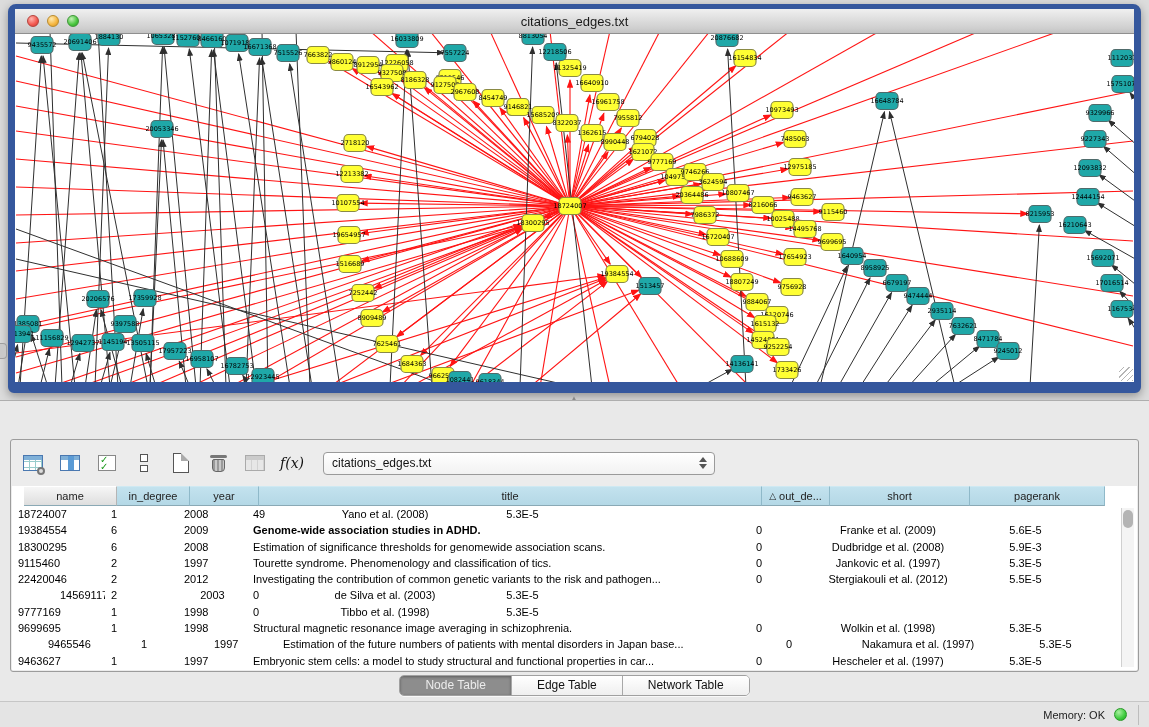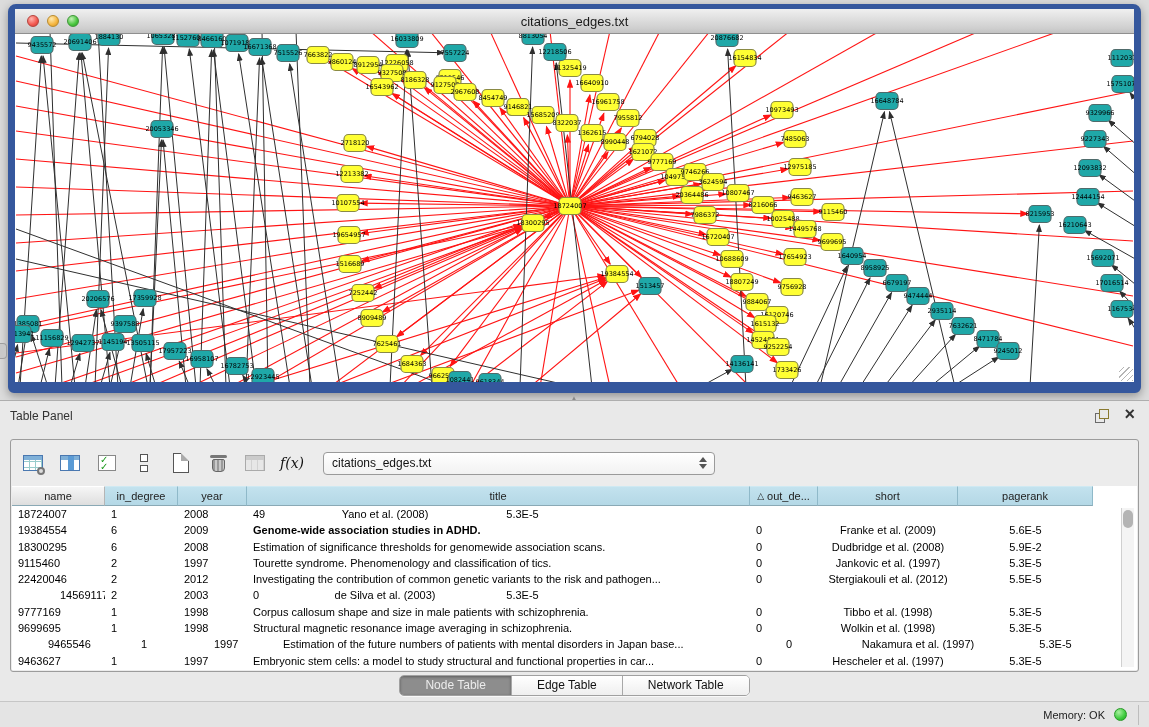--- a/index.html
+++ b/index.html
@@ -70,21 +70,21 @@
   #table-combo{margin-left:8px;width:392px;height:23px;box-sizing:border-box;border:1px solid #9a9a9a;
      border-radius:4px;background:linear-gradient(#ffffff,#f2f2f2);display:flex;align-items:center;
      padding:0 8px;font-size:12px;color:#111;position:relative;}
   #combo-arrows{position:absolute;right:7px;top:4px;display:flex;flex-direction:column;gap:2px;}
   #combo-arrows i{width:0;height:0;border-left:4px solid transparent;border-right:4px solid transparent;}
   #combo-arrows .up{border-bottom:5px solid #555;}
   #combo-arrows .dn{border-top:5px solid #555;}
 
   
   #tbl{position:absolute;left:1px;right:1px;top:46px;bottom:1px;background:#fff;overflow:hidden;}
-  #thead{display:flex;height:20px;}
+  #thead{display:flex;height:20px;padding-left:12px;}
   .hcell{box-sizing:border-box;height:20px;font-size:11px;color:#222;display:flex;
      align-items:center;justify-content:center;background:linear-gradient(#c3e2ee,#b4d8e6);
      border-right:1px solid #8fb9c9;border-bottom:1px solid #8aa9b5;border-top:1px solid #cfe9f2;}
   .hcell.gray{background:linear-gradient(#f6f6f6,#dedede);border-right:1px solid #b5b5b5;border-top:1px solid #fff;}
   .hcell .tri{font-size:9px;margin-right:3px;color:#222;}
   #tbody{position:absolute;left:0;top:20px;right:0;bottom:0;}
   .trow{display:flex;height:16.3px;line-height:16.3px;font-size:11px;color:#000;}
   .tcell{box-sizing:border-box;padding:0 6px;white-space:nowrap;overflow:hidden;}
   .tcell.center{text-align:center;padding:0;}
   #vscroll{position:absolute;right:3px;top:22px;bottom:3px;width:12px;background:#f4f4f4;
@@ -547,28 +547,20 @@
         </g>
       </svg>
     <div id="resize-grip"></div>
   </div>
 </div>
 
 <div id="splitter-grip">▲</div>
 <div id="edge-tab"></div>
 
 <div id="table-panel">
-  <div id="panel-header">
-    <span id="panel-title">Table Panel</span>
-    <span id="float-icon">
-        <i class="sq1"></i>
-        <i class="sq2"></i>
-      </span>
-    <span id="panel-close">×</span>
-  </div>
 
   <div id="inner-box">
     <div id="toolbar">
       <span class="tbtn">
           <i class="i-table"></i>
           <i class="i-gear"></i>
         </span>
       <span class="tbtn">
           <i class="i-colsel"></i>
         </span>
@@ -631,21 +623,21 @@
             <div class="tcell center" style="width: 140px;">Franke et al. (2009)</div>
             <div class="tcell center" style="width: 135px;">5.6E-5</div>
           </div>
           <div class="trow">
             <div class="tcell" style="width: 93px;">18300295</div>
             <div class="tcell" style="width: 73px;">6</div>
             <div class="tcell" style="width: 69px;">2008</div>
             <div class="tcell" style="width: 503px;">Estimation of significance thresholds for genomewide association scans.</div>
             <div class="tcell" style="width: 68px;">0</div>
             <div class="tcell center" style="width: 140px;">Dudbridge et al. (2008)</div>
-            <div class="tcell center" style="width: 135px;">5.9E-2</div>
+            <div class="tcell center" style="width: 135px;">5.9E-3</div>
           </div>
           <div class="trow">
             <div class="tcell" style="width: 93px;">9115460</div>
             <div class="tcell" style="width: 73px;">2</div>
             <div class="tcell" style="width: 69px;">1997</div>
             <div class="tcell" style="width: 503px;">Tourette syndrome. Phenomenology and classification of tics.</div>
             <div class="tcell" style="width: 68px;">0</div>
             <div class="tcell center" style="width: 140px;">Jankovic et al. (1997)</div>
             <div class="tcell center" style="width: 135px;">5.3E-5</div>
           </div>
@@ -654,30 +646,29 @@
             <div class="tcell" style="width: 73px;">2</div>
             <div class="tcell" style="width: 69px;">2012</div>
             <div class="tcell" style="width: 503px;">Investigating the contribution of common genetic variants to the risk and pathogen...</div>
             <div class="tcell" style="width: 68px;">0</div>
             <div class="tcell center" style="width: 140px;">Stergiakouli et al. (2012)</div>
             <div class="tcell center" style="width: 135px;">5.5E-5</div>
           </div>
           <div class="trow">
             <div class="tcell" style="width: 93px; padding-left: 48px;">14569117</div>
             <div class="tcell" style="width: 73px;">2</div>
-            <div class="tcell" style="width: 69px;">2003</div>
+            <div class="tcell" style="width: 69px; text-align: center;">2003</div>
             <div class="tcell" style="width: 68px;">0</div>
             <div class="tcell center" style="width: 140px;">de Silva et al. (2003)</div>
             <div class="tcell center" style="width: 135px;">5.3E-5</div>
           </div>
           <div class="trow">
             <div class="tcell" style="width: 93px;">9777169</div>
             <div class="tcell" style="width: 73px;">1</div>
             <div class="tcell" style="width: 69px;">1998</div>
-            <div class="tcell" style="width: 503px;">Corpus callosum shape and size in male patients with schizophrenia.</div>
             <div class="tcell" style="width: 68px;">0</div>
             <div class="tcell center" style="width: 140px;">Tibbo et al. (1998)</div>
             <div class="tcell center" style="width: 135px;">5.3E-5</div>
           </div>
           <div class="trow">
             <div class="tcell" style="width: 93px;">9699695</div>
             <div class="tcell" style="width: 73px;">1</div>
             <div class="tcell" style="width: 69px;">1998</div>
             <div class="tcell" style="width: 503px;">Structural magnetic resonance image averaging in schizophrenia.</div>
             <div class="tcell" style="width: 68px;">0</div>

